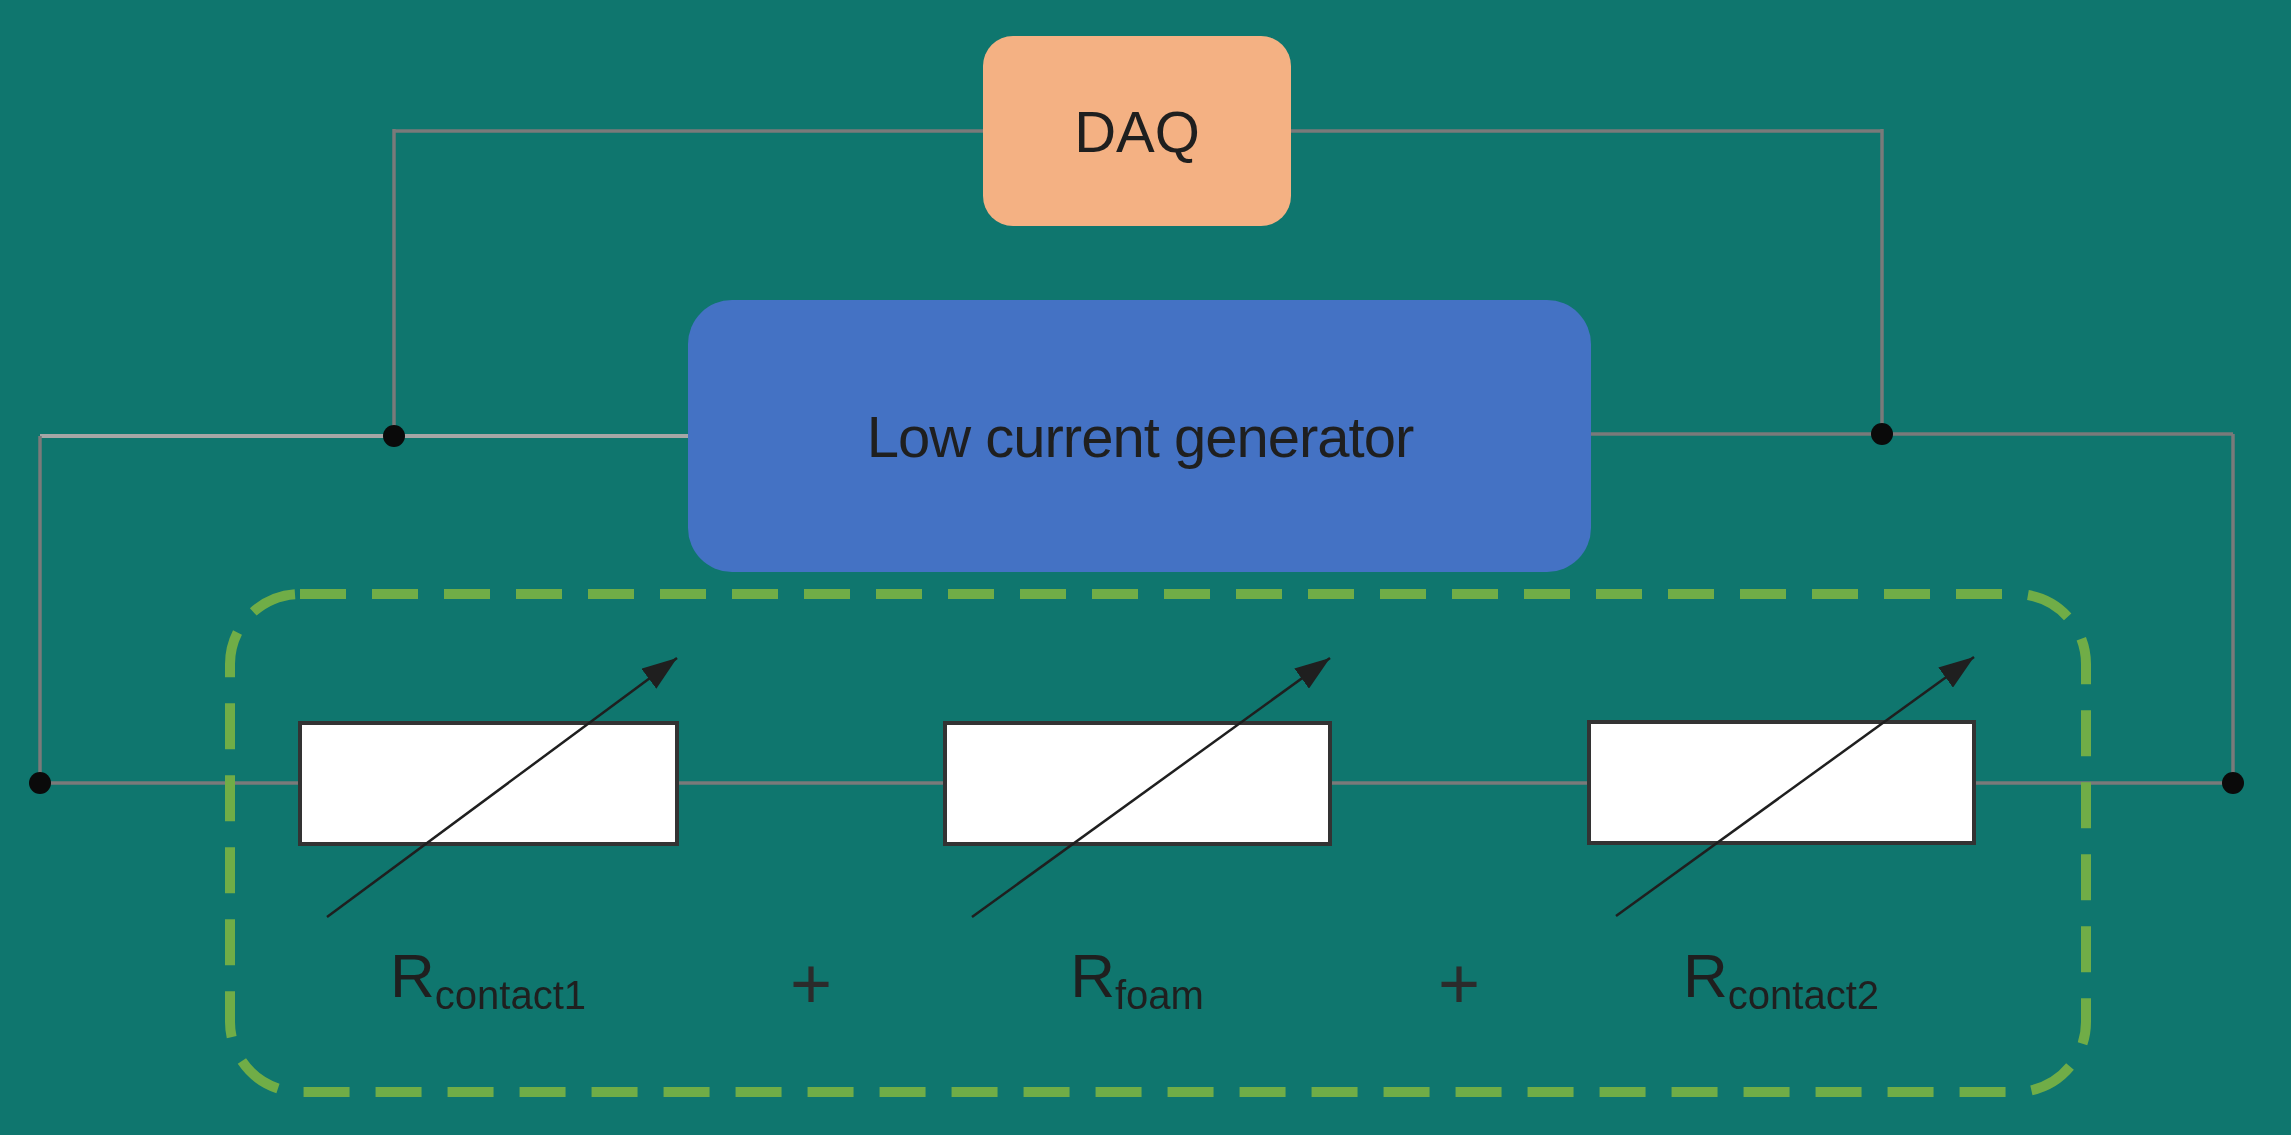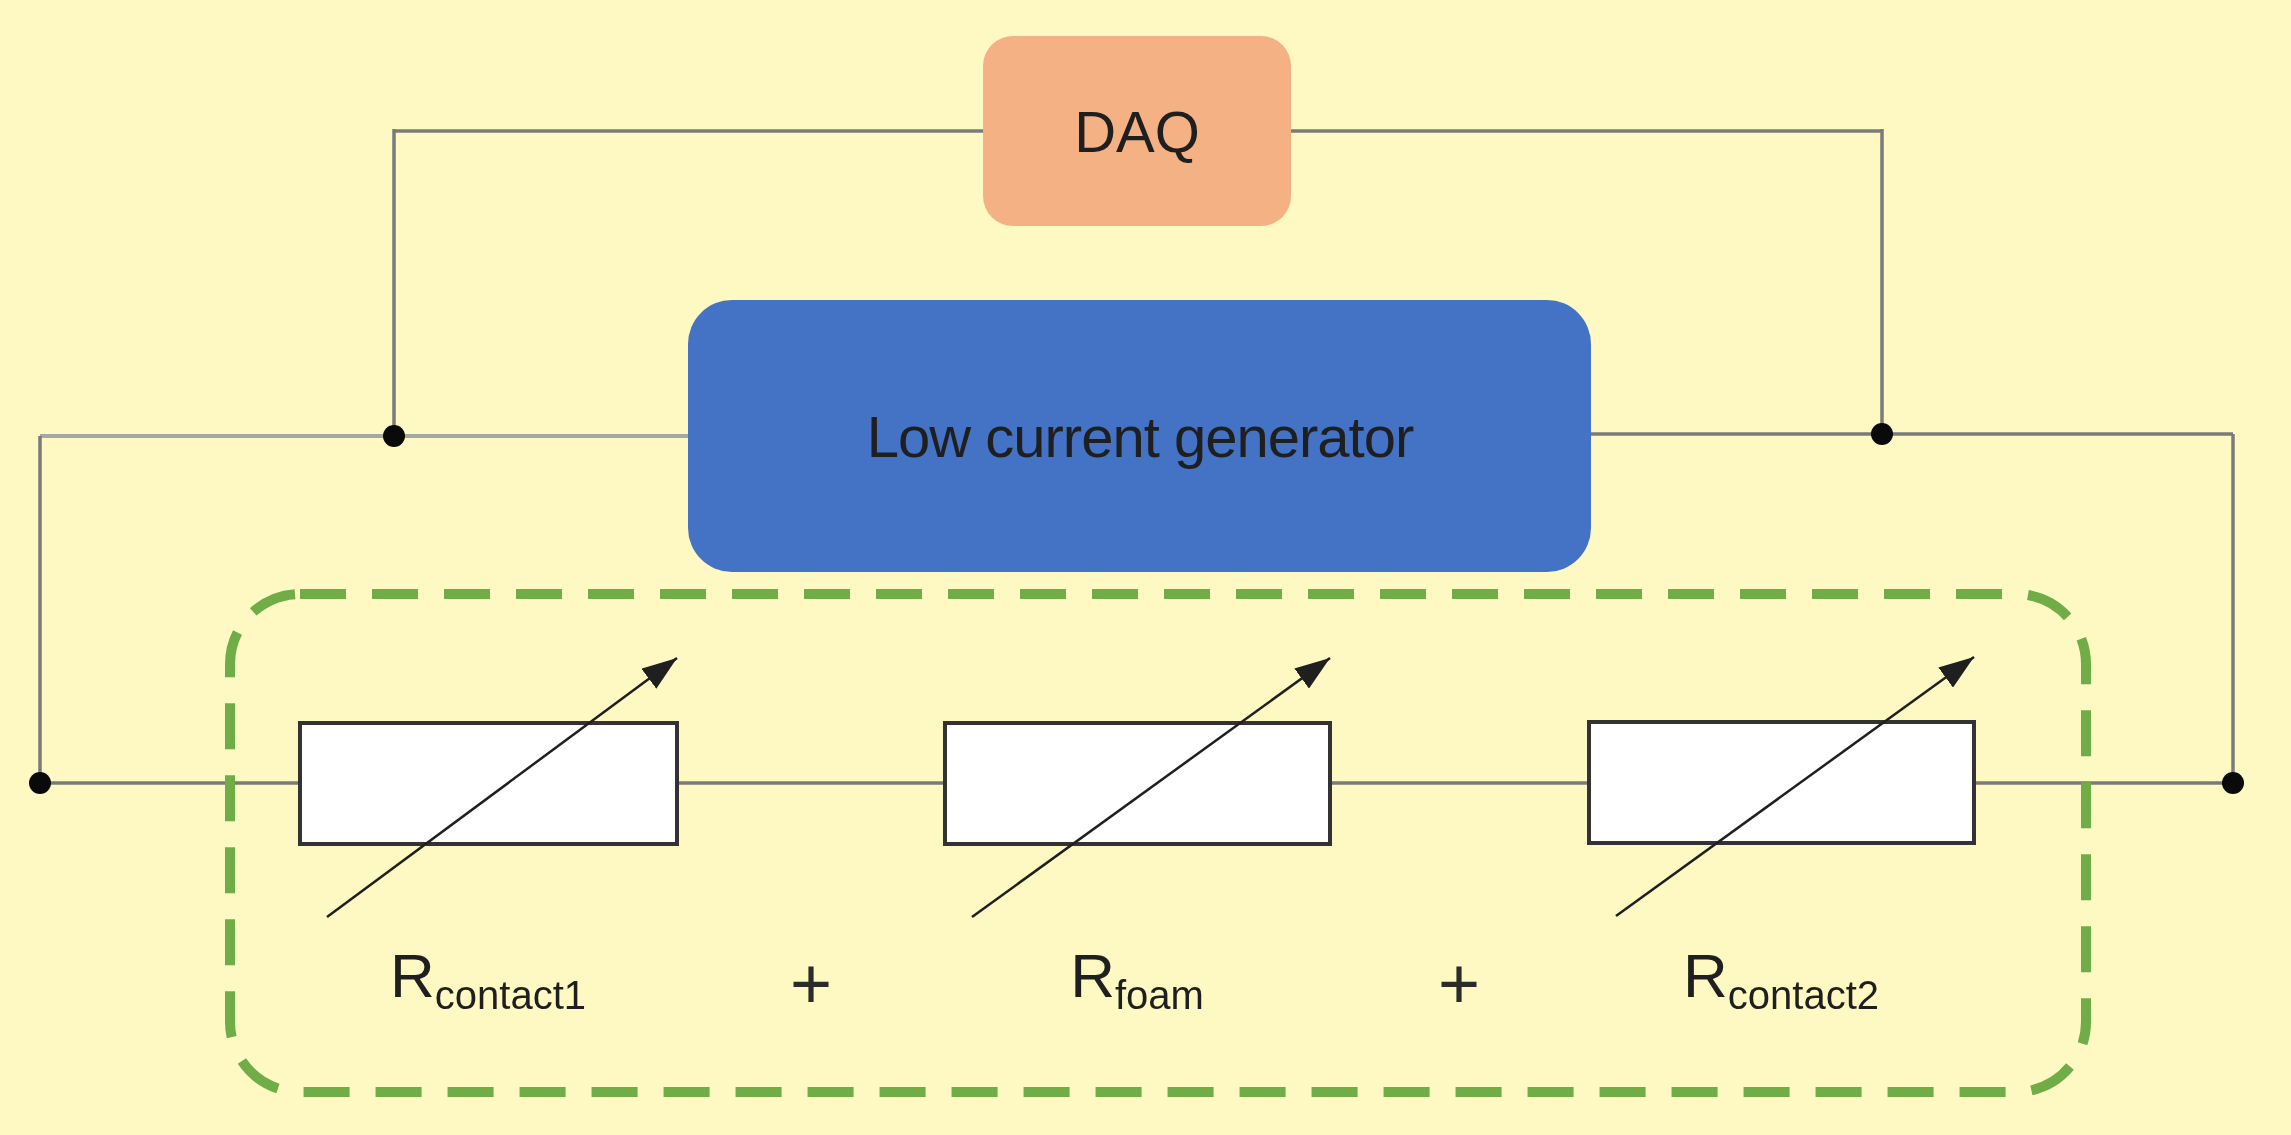--- a/index.html
+++ b/index.html
@@ -4,21 +4,21 @@
 <style>
   html, body {
     margin: 0;
     padding: 0;
     background: #ffffff;
   }
   .stage {
     position: relative;
     width: 2291px;
     height: 1135px;
-    background: #fef9c3;
+    background: #0f766e;
     overflow: hidden;
     font-family: "Liberation Sans", sans-serif;
     text-decoration: underline;
   }
   svg text {
     font-family: "Liberation Sans", sans-serif;
     fill: #1f1f1f;
   }
   .block-label   { font-size: 58px; letter-spacing: -1px; }
   .daq-label     { font-size: 58px; }

